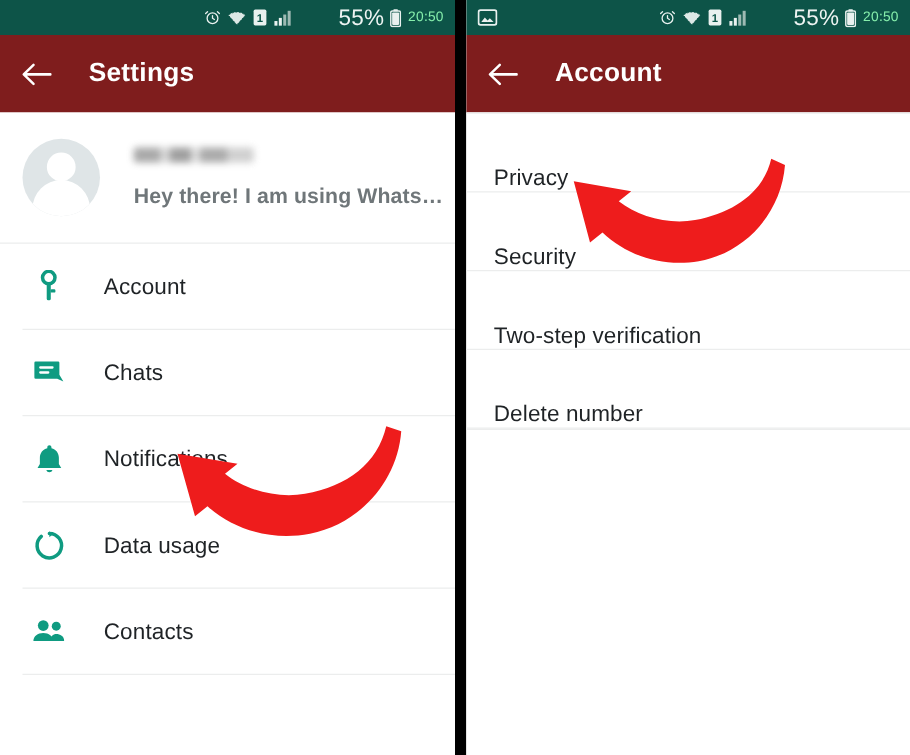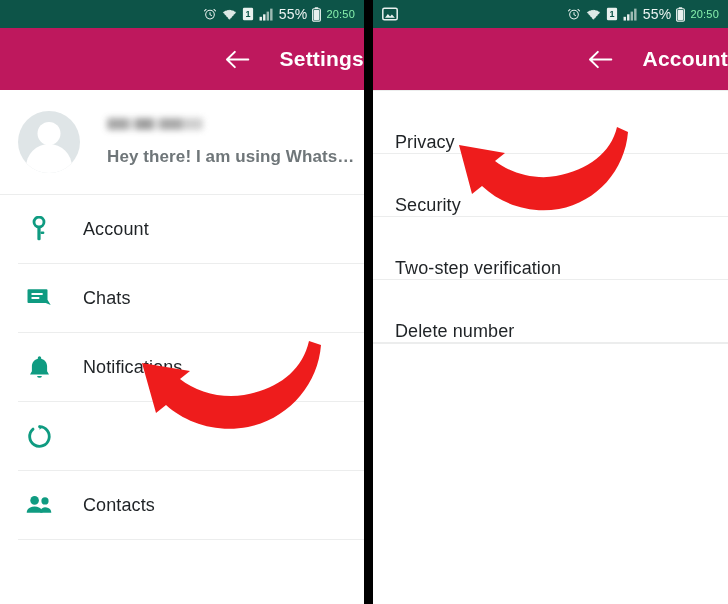--- a/index.html
+++ b/index.html
@@ -38,32 +38,31 @@
     align-items: center;
     padding: 0 9px;
     box-sizing: border-box;
     color: #e9f1ef;
     font-size: 14px;
     letter-spacing: .2px;
   }
   .sb-left { display: flex; align-items: center; gap: 5px; flex: 1; }
   .sb-right { display: flex; align-items: center; gap: 5px; }
   .sb-icon { display: inline-flex; align-items: center; justify-content: center; }
-  .sb-text { font-size: 14px; color: #edf4f2; font-weight: 400; }
+  .sb-text { font-size: 18px; color: #edf4f2; font-weight: 400; margin-left: 32px; }
   .sb-time { font-size: 11px; color: #86efac; }
 
   
   .appbar {
     height: 62px;
-    background: #be185d;
+    background: #7f1d1d;
     display: flex;
     align-items: center;
     padding-left: 14px;
     box-sizing: border-box;
-    justify-content: flex-end;
   }
   .back-arrow {
     width: 30px; height: 30px;
     display: inline-flex; align-items: center; justify-content: center;
     cursor: pointer;
   }
   .appbar-title {
     color: #ffffff;
     font-size: 21px;
     font-weight: bold;
@@ -279,20 +278,21 @@
       </div>
       <div class="divider divider-inset"></div>
 
       <div class="list-item">
         <span class="li-icon">
           <svg width="25" height="25" viewBox="0 0 24 24">
               <path d="M12 2.6a9.4 9.4 0 1 1-6.2 2.3" fill="none" stroke="#0f9b81" stroke-width="2.7" stroke-linecap="round"></path>
               <path d="M12 1v4.6l2.6-2.3z" fill="#0f9b81"></path>
             </svg>
         </span>
+        <span class="li-label">Data usage</span>
       </div>
       <div class="divider divider-inset"></div>
 
       <div class="list-item">
         <span class="li-icon">
           <svg width="26" height="20" viewBox="0 0 26 20">
               <circle cx="8.6" cy="5.4" r="4.3" fill="#0f9b81"></circle>
               <path d="M.7 17.8c0-4 3.5-6.4 7.9-6.4s7.9 2.4 7.9 6.4z" fill="#0f9b81"></path>
               <circle cx="19" cy="5.9" r="3.6" fill="#0f9b81"></circle>
               <path d="M14.2 17.8c0-3.5 2.3-5.6 4.8-5.6 3.1 0 6.3 1.6 6.3 5.6z" fill="#0f9b81"></path>

